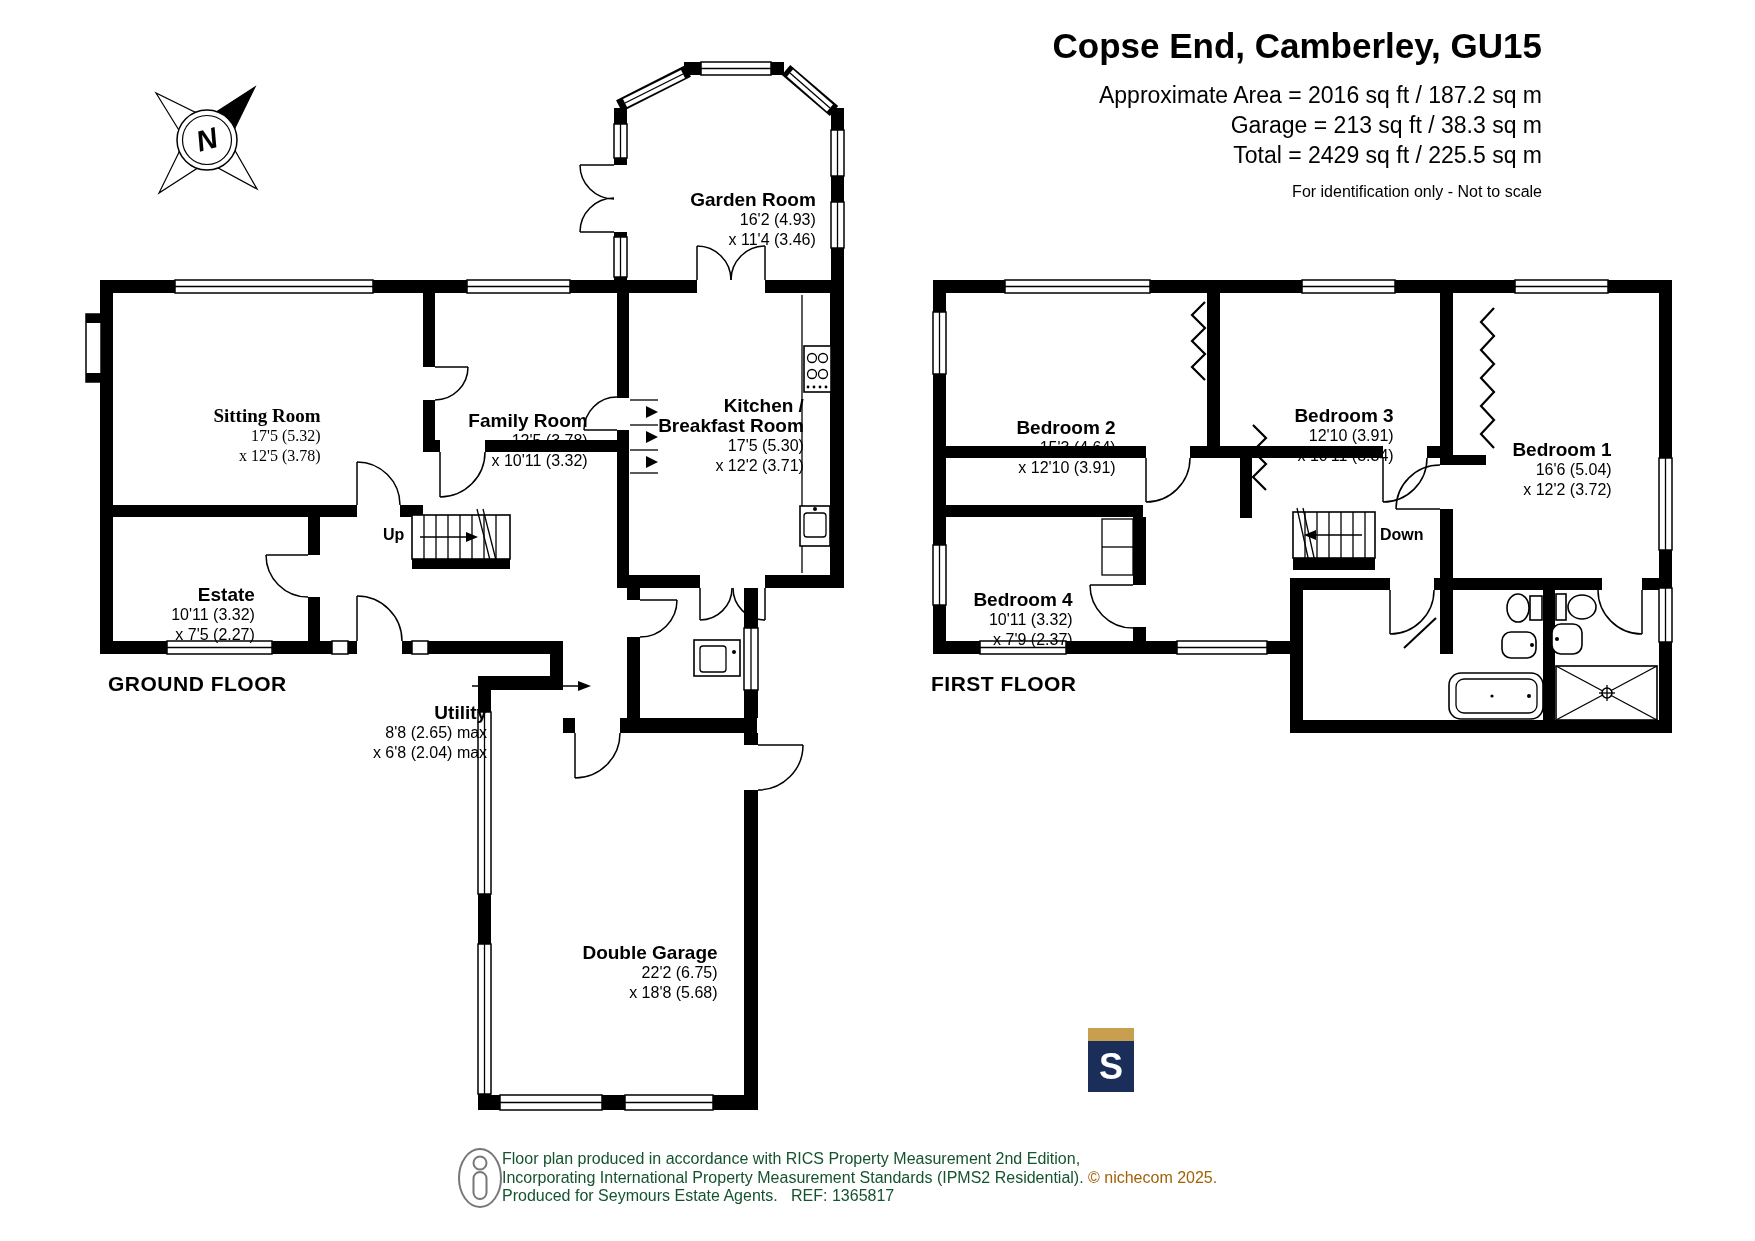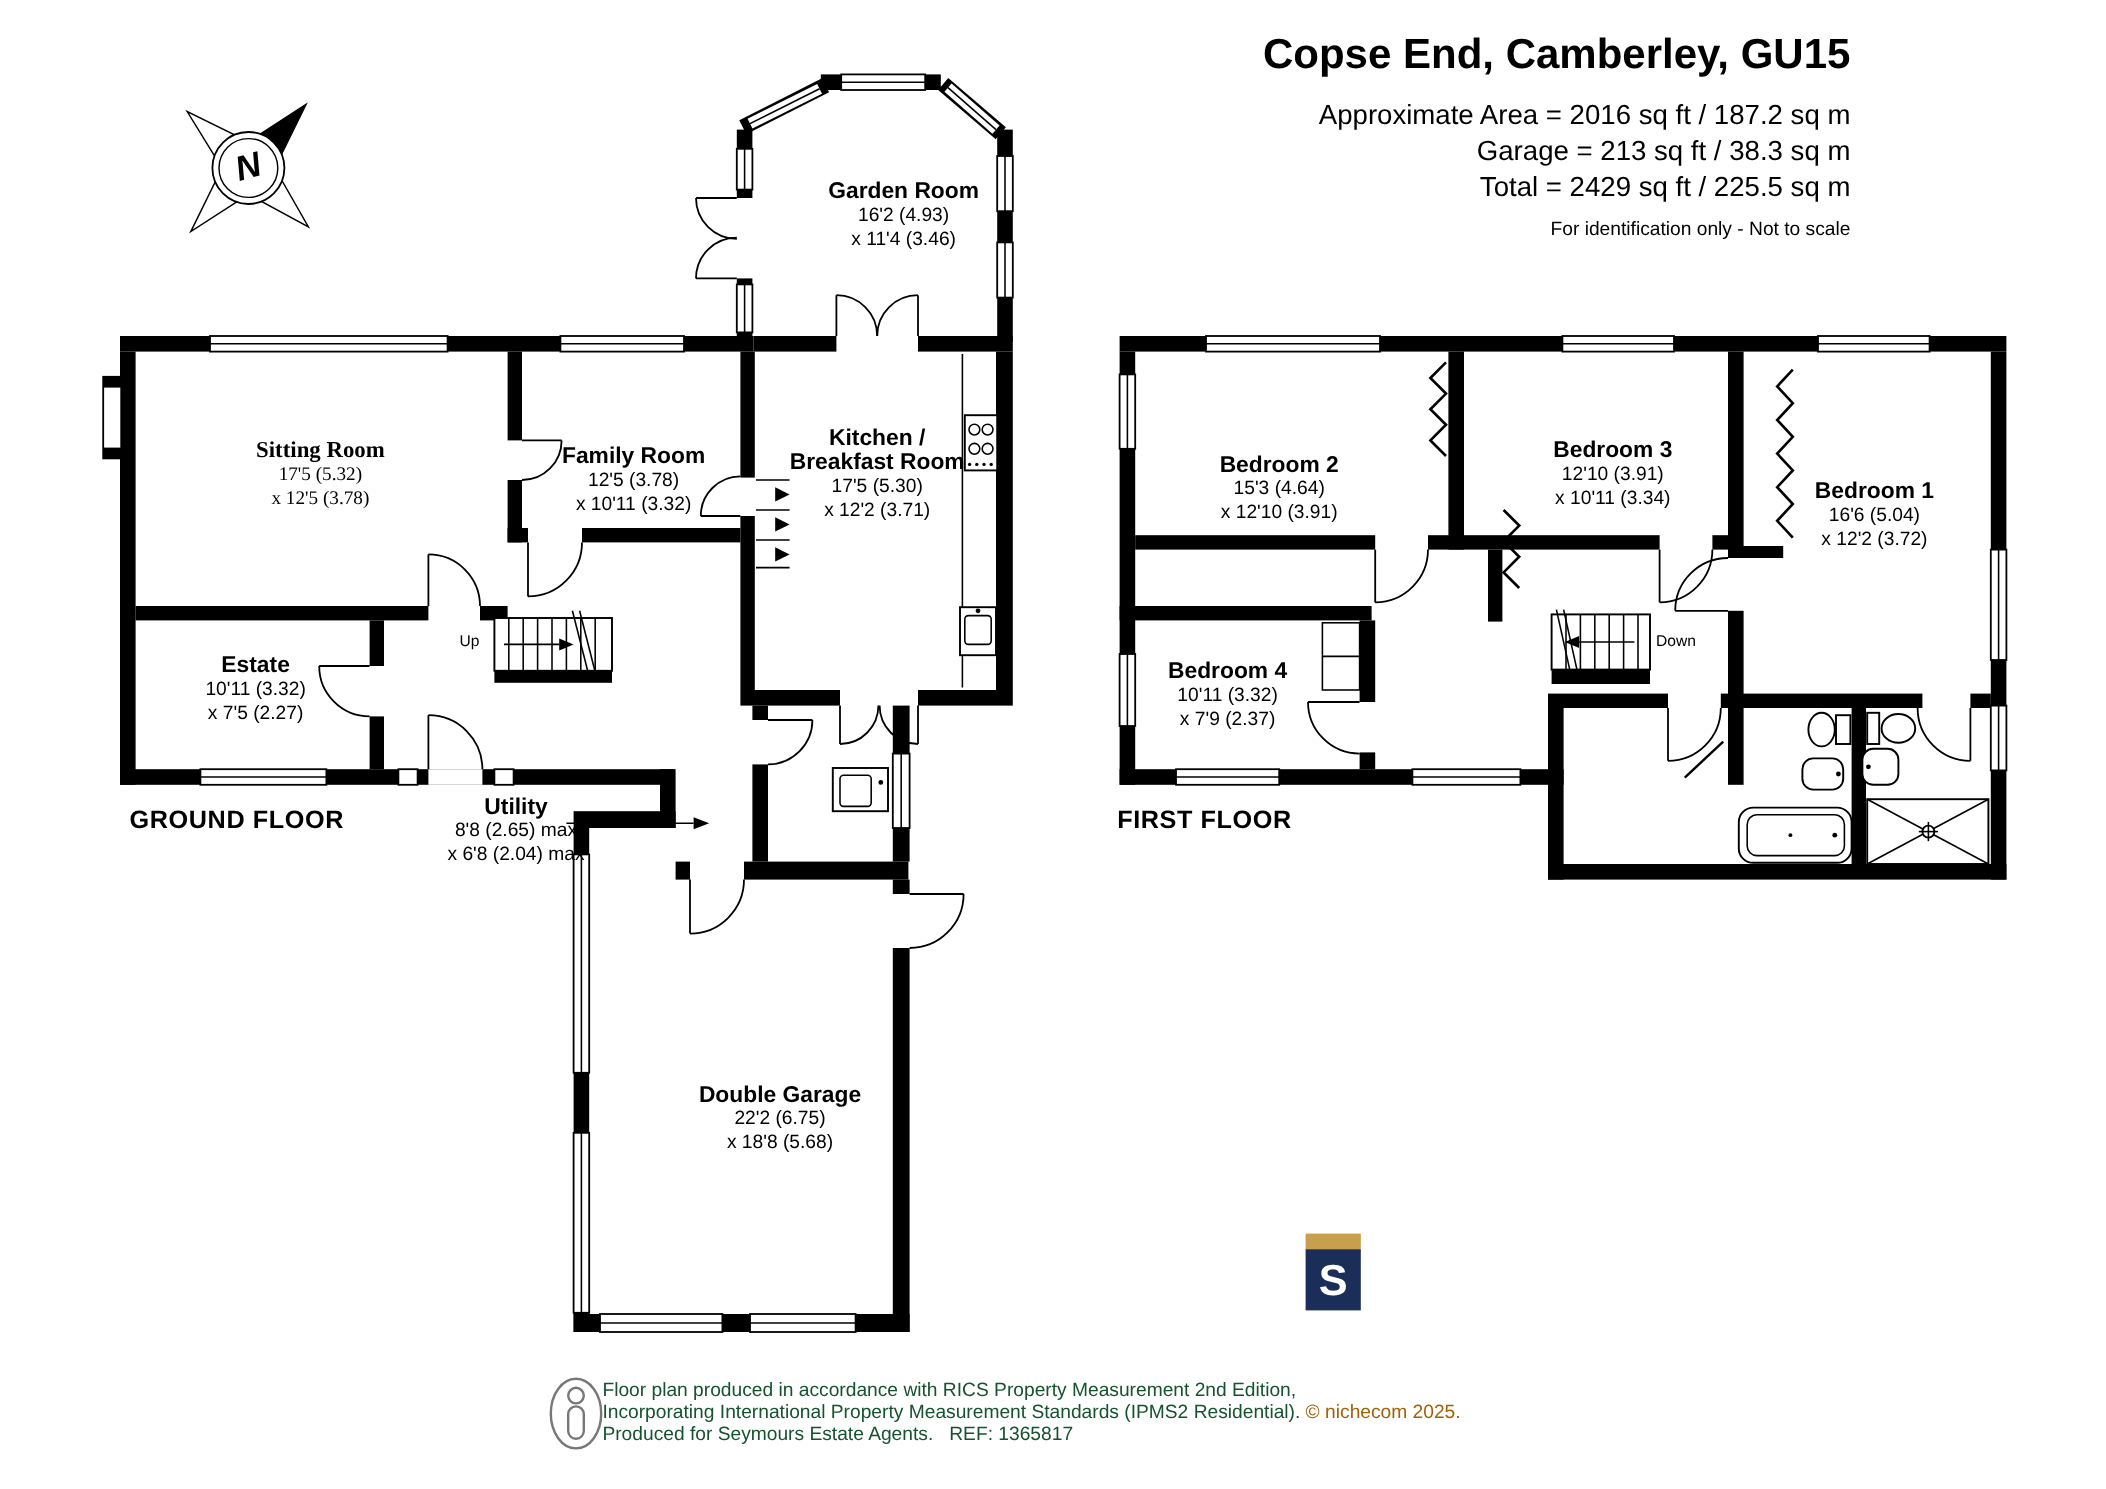--- a/index.html
+++ b/index.html
@@ -1,25 +1,25 @@
 <!DOCTYPE html>
 <html><head>
 <meta charset="utf-8">
 <style>
   html,body{margin:0;padding:0;}
   body{
     width:1755px;height:1241px;position:relative;background:#fff;
     font-family:"Liberation Sans", sans-serif;color:#000;overflow:hidden;
   }
   #plan-svg{position:absolute;left:0;top:0;}
-  .room-label{position:absolute;transform:translateX(-50%);text-align:center;white-space:nowrap;}
+  .room-label{position:absolute;transform:translateX(-50%);text-align:right;white-space:nowrap;margin-top:40px;}
   .room-name{font-size:19px;font-weight:bold;line-height:20px;}
   .room-dim{font-size:16px;line-height:20px;}
   .floor-label{position:absolute;font-size:21px;font-weight:bold;letter-spacing:.5px;}
-  .stairs-label{position:absolute;font-size:13px;font-weight:normal;}
+  .stairs-label{position:absolute;font-size:16px;font-weight:bold;}
   .header{position:absolute;right:213px;top:26px;text-align:right;}
   .header-title{font-size:35px;font-weight:bold;line-height:40px;}
   .header-areas{margin-top:14px;font-size:23px;line-height:30px;}
   .header-disclaimer{margin-top:13px;font-size:16px;}
   .compass-n{position:absolute;left:207px;top:140px;transform:translate(-50%,-50%) rotate(-16deg);
     font-size:29px;font-weight:bold;font-style:italic;}
   .footer-text{position:absolute;left:502px;top:1150px;font-size:16px;line-height:18.5px;color:#14532d;}
   .footer-text div{white-space:pre-wrap;}
   .footer-copyright{position:absolute;left:1088px;top:1169px;font-size:16px;color:#a16207;}
   .agent-logo{position:absolute;left:1088px;top:1028px;width:46px;height:64px;}

